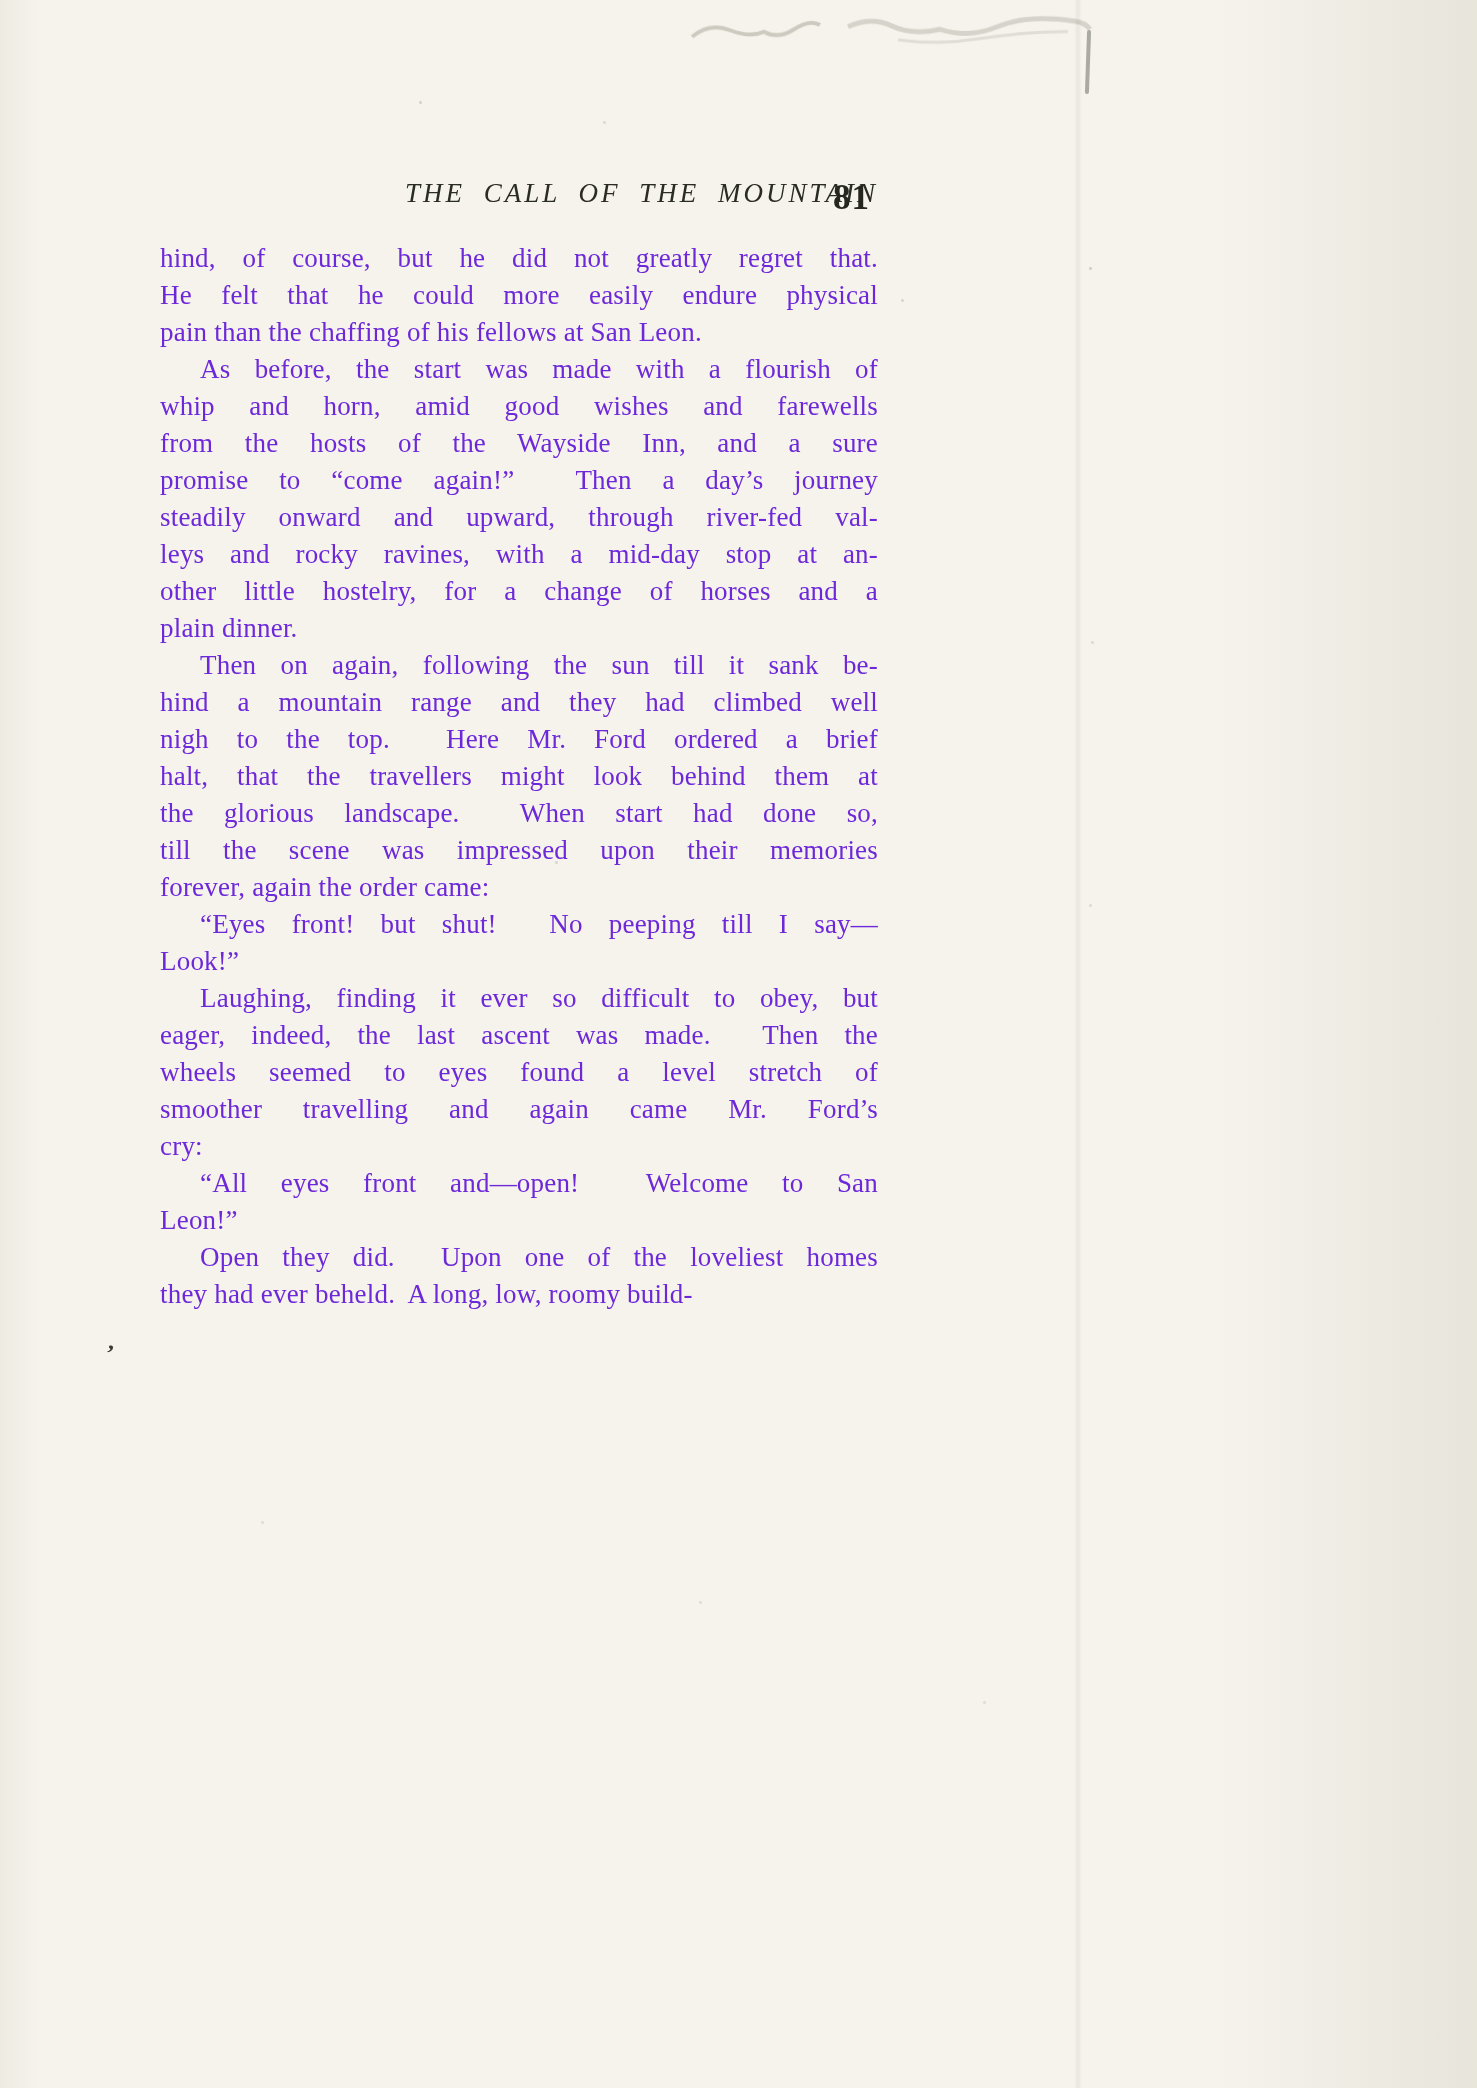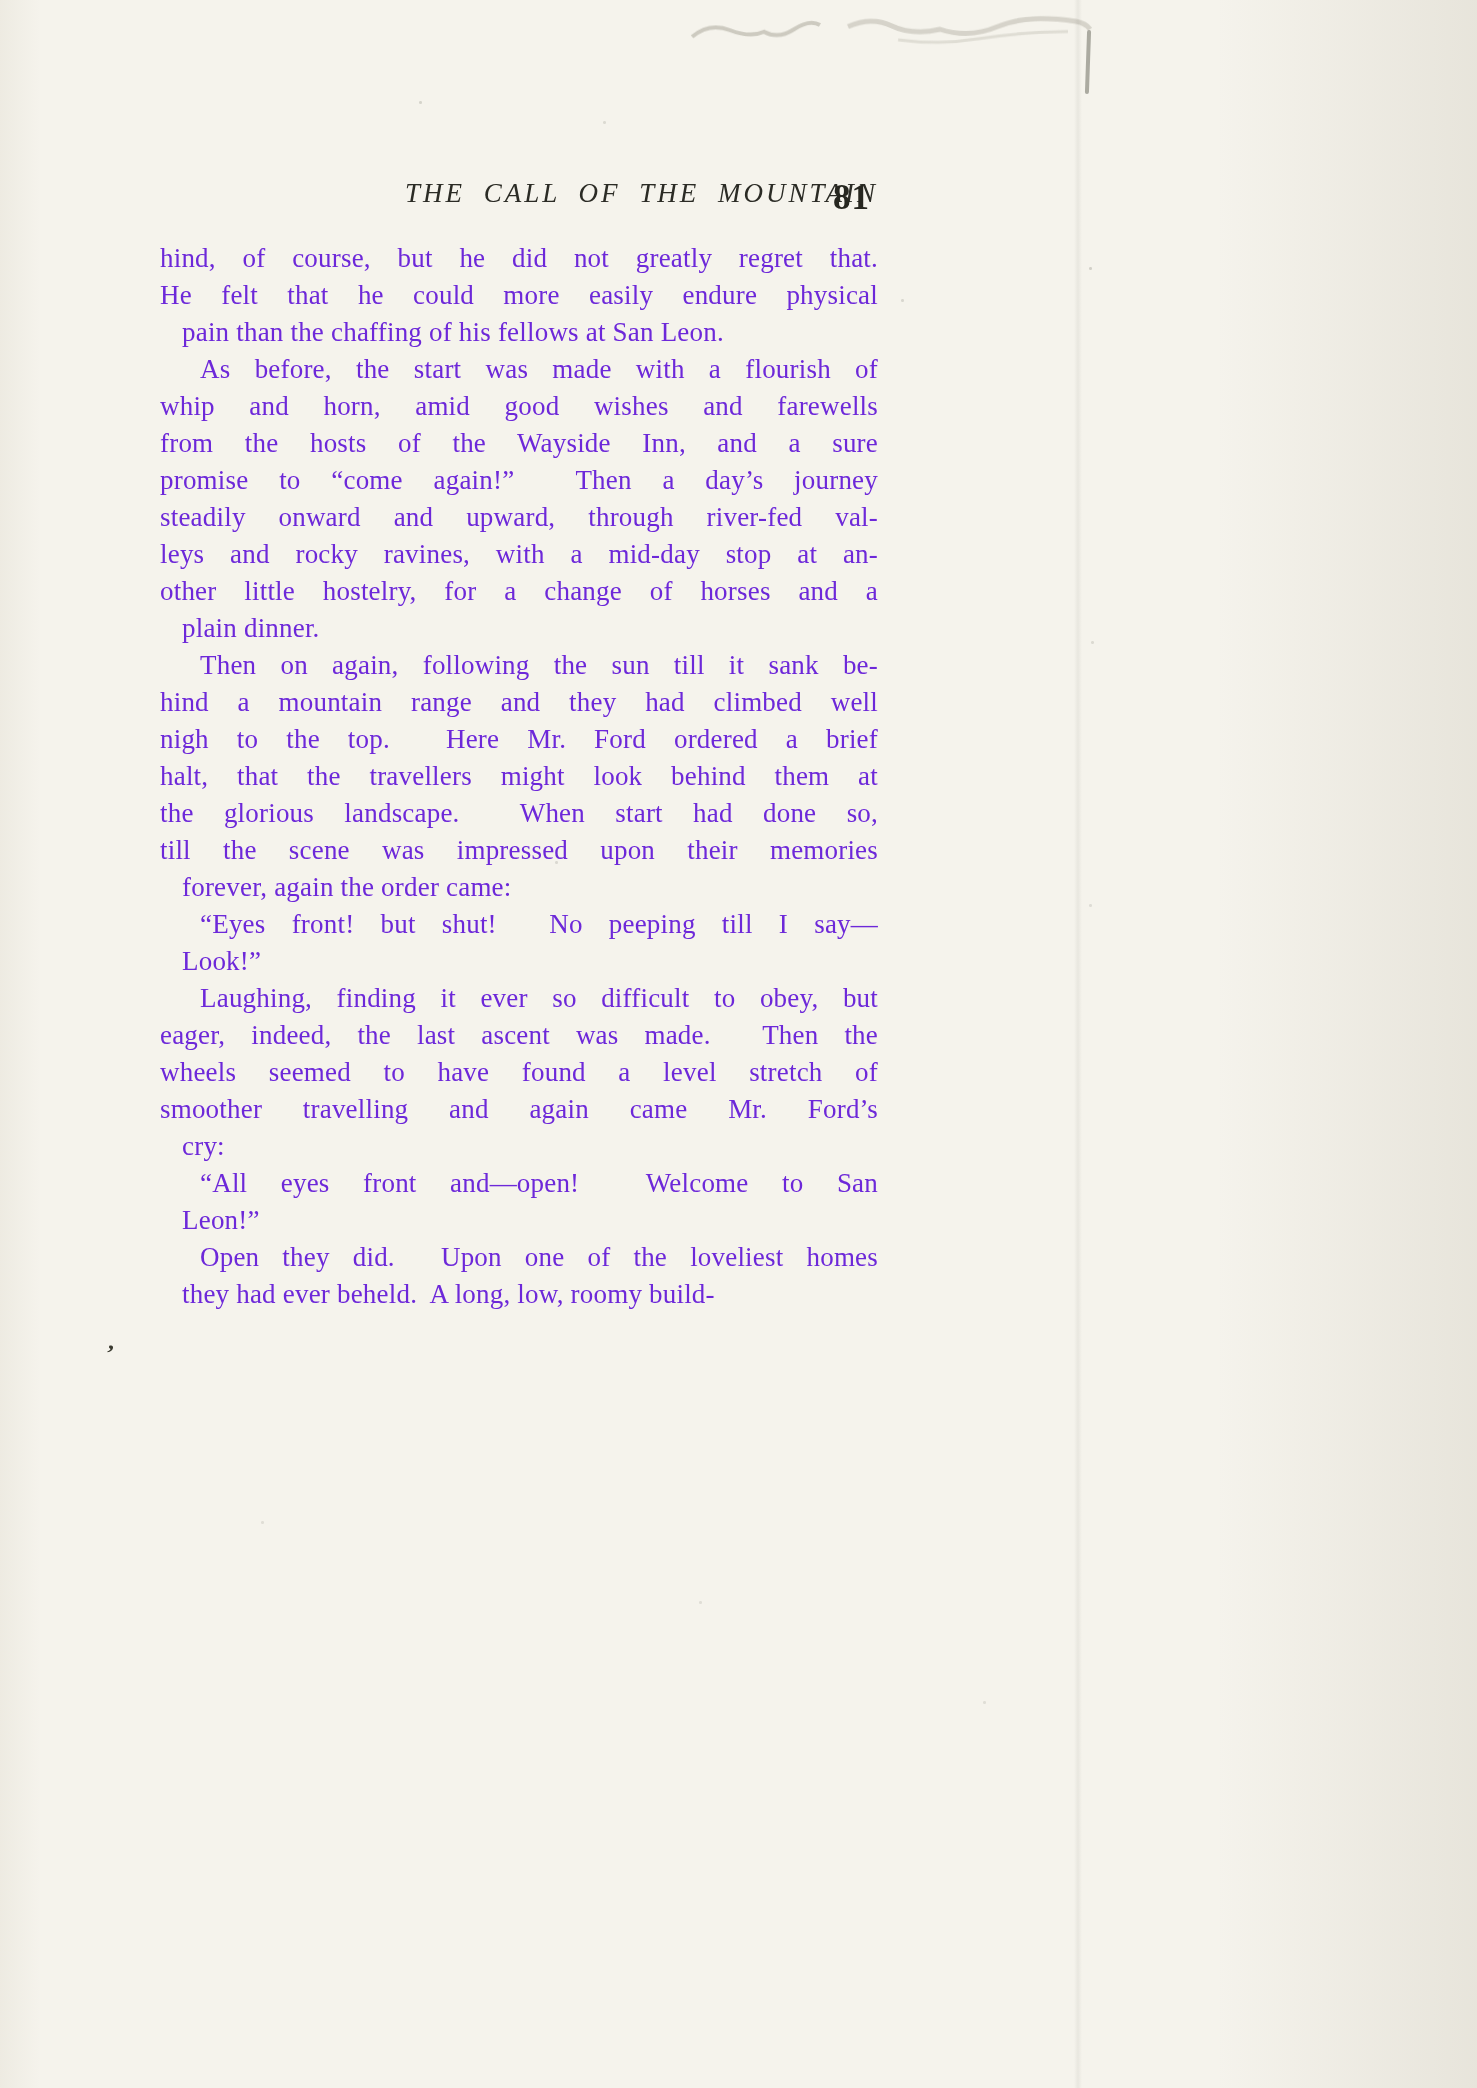--- a/index.html
+++ b/index.html
@@ -53,21 +53,21 @@
   .paragraph { margin: 0; padding: 0; }
   .line {
     font-size: 27px;
     line-height: 37px;
     letter-spacing: 0.2px;
     white-space: pre-wrap;
     text-align: justify;
     text-align-last: justify;
     color: #6d28d9;
   }
-  .line.last { text-align-last: left; margin-left: 22px; }
+  .line.last { text-align-last: left; }
   .line.indent { text-indent: 40px; }
 
   
   .scan-smudge {
     position: absolute;
     left: 688px;
     top: 4px;
     width: 404px;
     height: 52px;
     opacity: 0.75;
@@ -169,21 +169,21 @@
         <div class="line">till the scene was impressed upon their memories</div>
         <div class="line last">forever, again the order came:</div>
       </div>
       <div class="paragraph">
         <div class="line indent">“Eyes front! but shut!  No peeping till I say—</div>
         <div class="line last">Look!”</div>
       </div>
       <div class="paragraph">
         <div class="line indent">Laughing, finding it ever so difficult to obey, but</div>
         <div class="line">eager, indeed, the last ascent was made.  Then the</div>
-        <div class="line">wheels seemed to have found a level stretch of</div>
+        <div class="line">wheels seemed to eyes found a level stretch of</div>
         <div class="line">smoother travelling and again came Mr. Ford’s</div>
         <div class="line last">cry:</div>
       </div>
       <div class="paragraph">
         <div class="line indent">“All eyes front and—open!  Welcome to San</div>
         <div class="line last">Leon!”</div>
       </div>
       <div class="paragraph">
         <div class="line indent">Open they did.  Upon one of the loveliest homes</div>
         <div class="line last">they had ever beheld.  A long, low, roomy build-</div>

